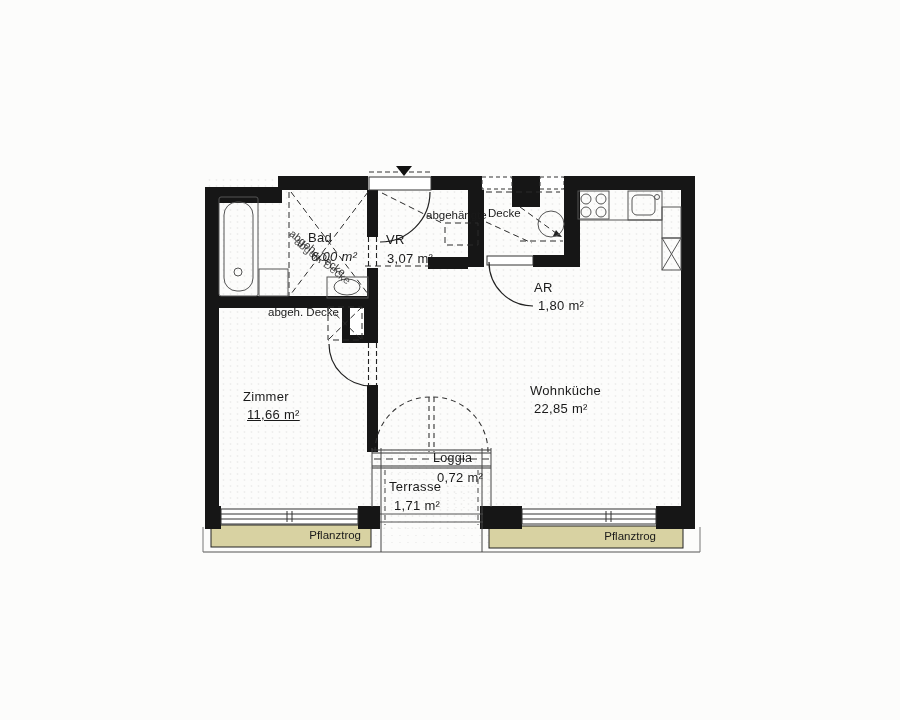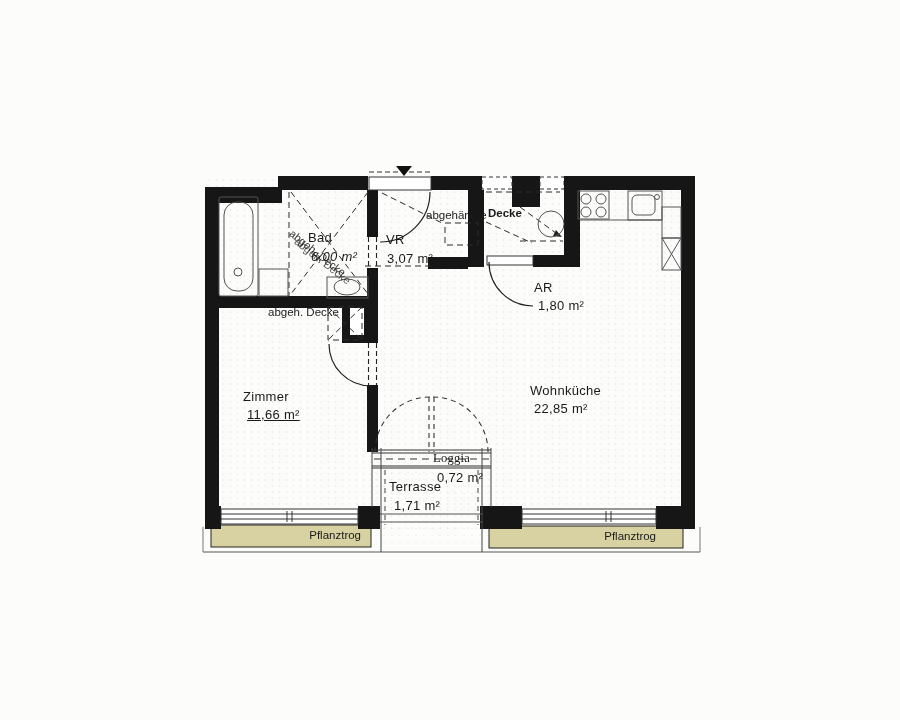--- a/index.html
+++ b/index.html
@@ -25,21 +25,21 @@
   #lbl-ar-area{left:538px;top:299px;}
   #lbl-zimmer{left:243px;top:390px;}
   #lbl-zimmer-area{left:247px;top:408px;text-decoration:underline;}
   #lbl-wk{left:530px;top:384px;}
   #lbl-wk-area{left:534px;top:402px;}
   #lbl-loggia{left:433px;top:452px;}
   #lbl-loggia-area{left:437px;top:471px;}
   #lbl-terrasse{left:389px;top:480px;}
   #lbl-terrasse-area{left:394px;top:499px;}
   #lbl-abgehaengte{left:426px;top:209px;}
-  #lbl-decke{left:488px;top:207px;font-weight:bold;}
+  #lbl-decke{left:488px;top:207px;}
   #lbl-abgeh-decke{left:268px;top:306px;font-size:11.5px;}
   #lbl-rot1{left:294px;top:228px;}
   #lbl-rot2{left:299px;top:236px;opacity:.75;}
   #lbl-pf-left{left:221px;top:529px;width:140px;}
   #lbl-pf-right{left:516px;top:530px;width:140px;}
 </style>
 </head>
 <body>
 
 <div id="page">
@@ -214,21 +214,21 @@
 
   <div class="lbl room" id="lbl-ar">AR</div>
   <div class="lbl room" id="lbl-ar-area">1,80 m²</div>
 
   <div class="lbl room" id="lbl-zimmer">Zimmer</div>
   <div class="lbl room" id="lbl-zimmer-area">11,66 m²</div>
 
   <div class="lbl room" id="lbl-wk">Wohnküche</div>
   <div class="lbl room" id="lbl-wk-area">22,85 m²</div>
 
-  <div class="lbl room" id="lbl-loggia" style="font-size:12.5px;font-family:Liberation Serif, serif;">Loggia</div>
+  <div class="lbl room" id="lbl-loggia" style="font-size:12.5px;">Loggia</div>
   <div class="lbl room" id="lbl-loggia-area">0,72 m²</div>
 
   <div class="lbl room" id="lbl-terrasse">Terrasse</div>
   <div class="lbl room" id="lbl-terrasse-area">1,71 m²</div>
 
   <div class="lbl planter-lbl" id="lbl-pf-left">Pflanztrog</div>
   <div class="lbl planter-lbl" id="lbl-pf-right">Pflanztrog</div>
 </div>
 
 </body></html>

